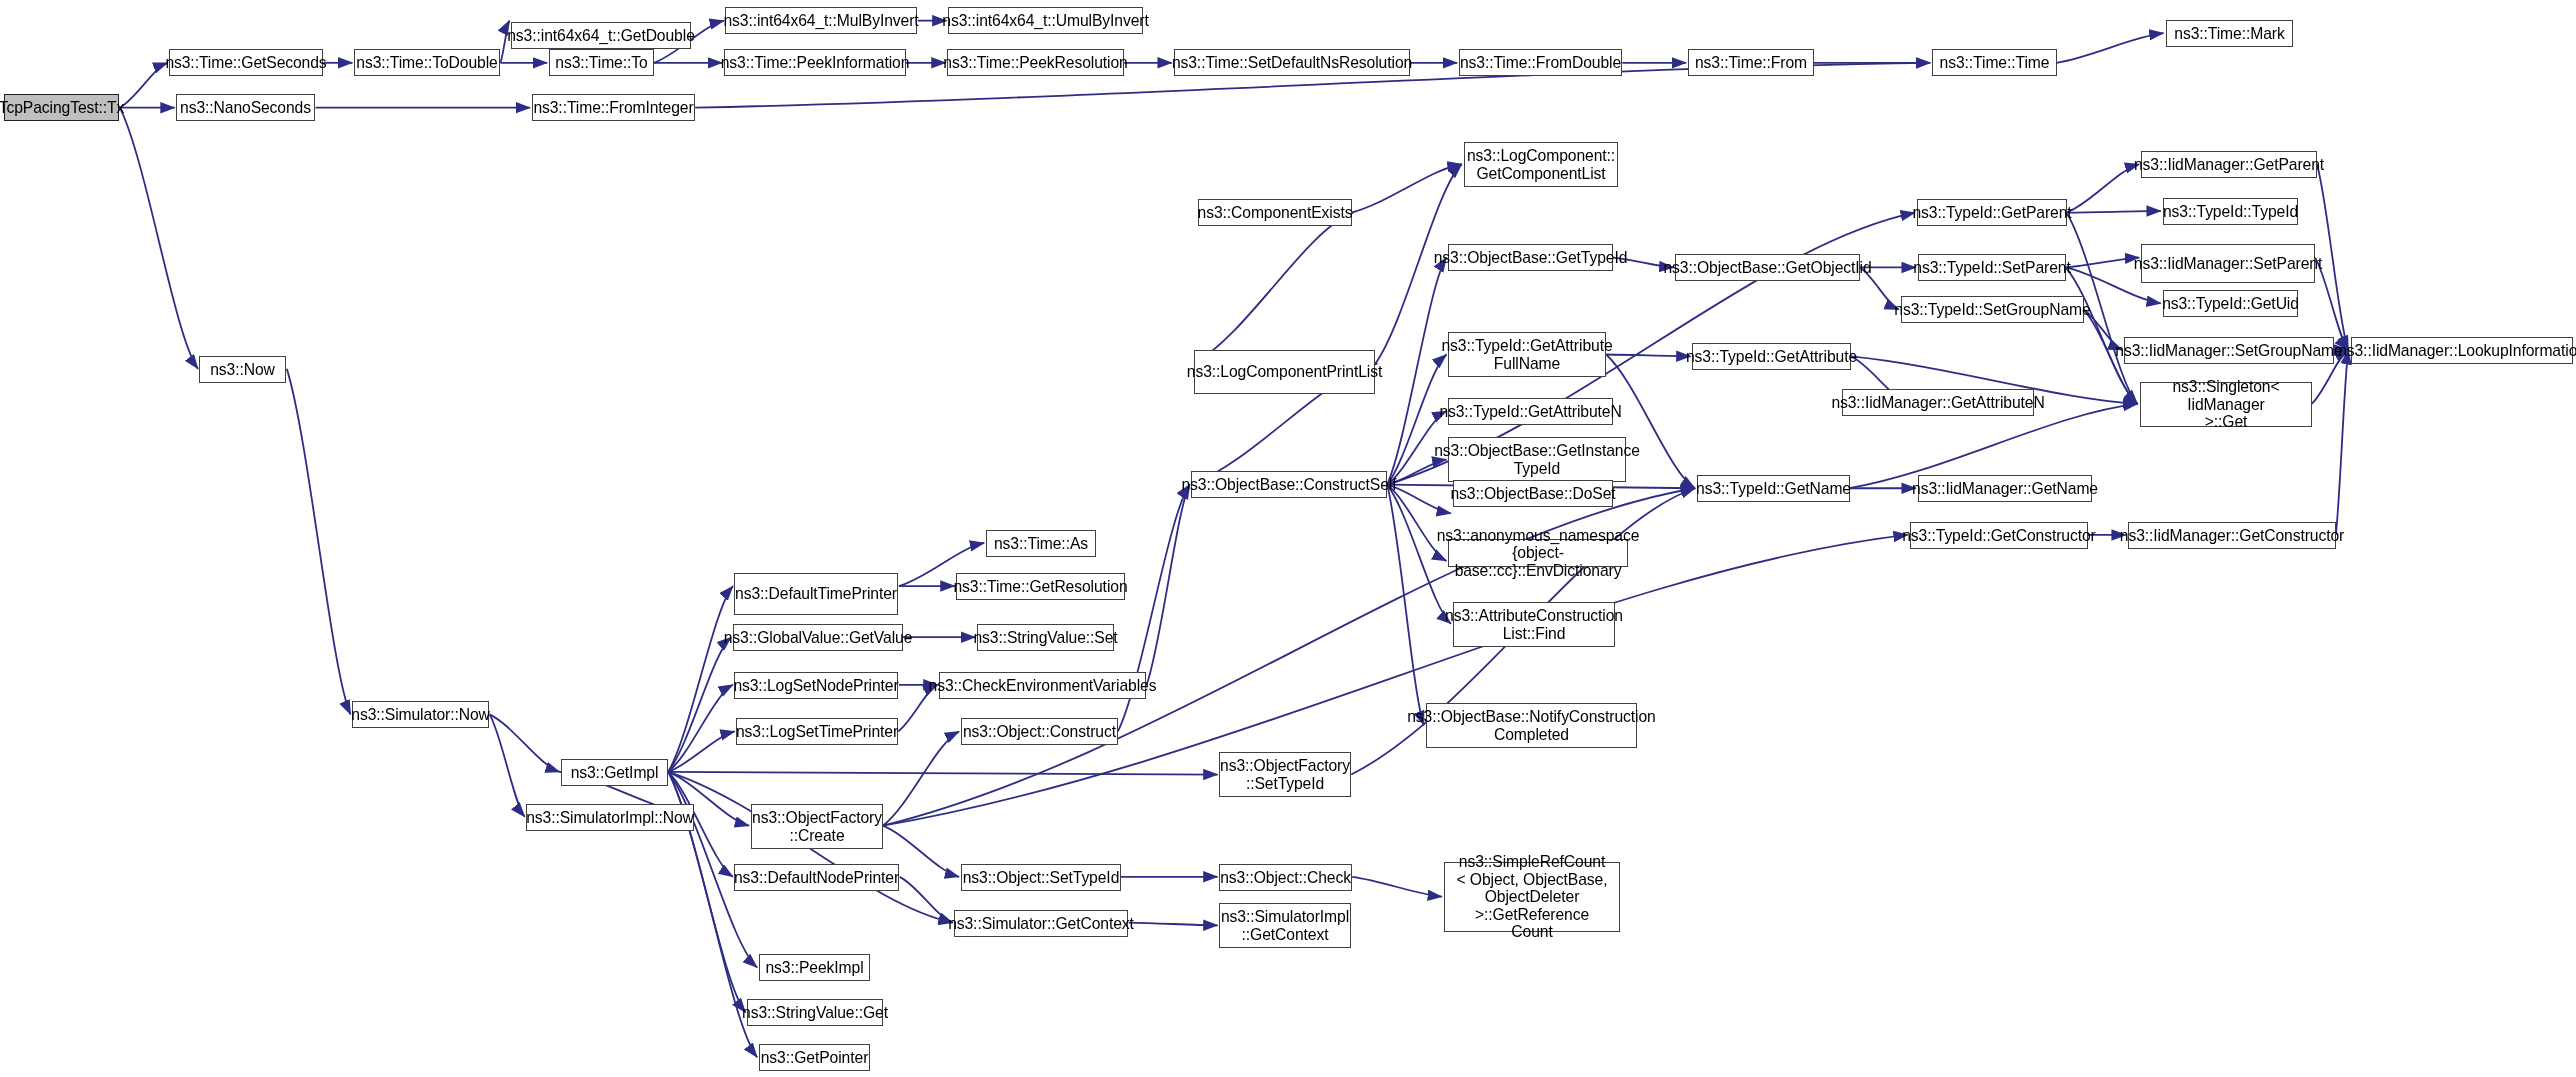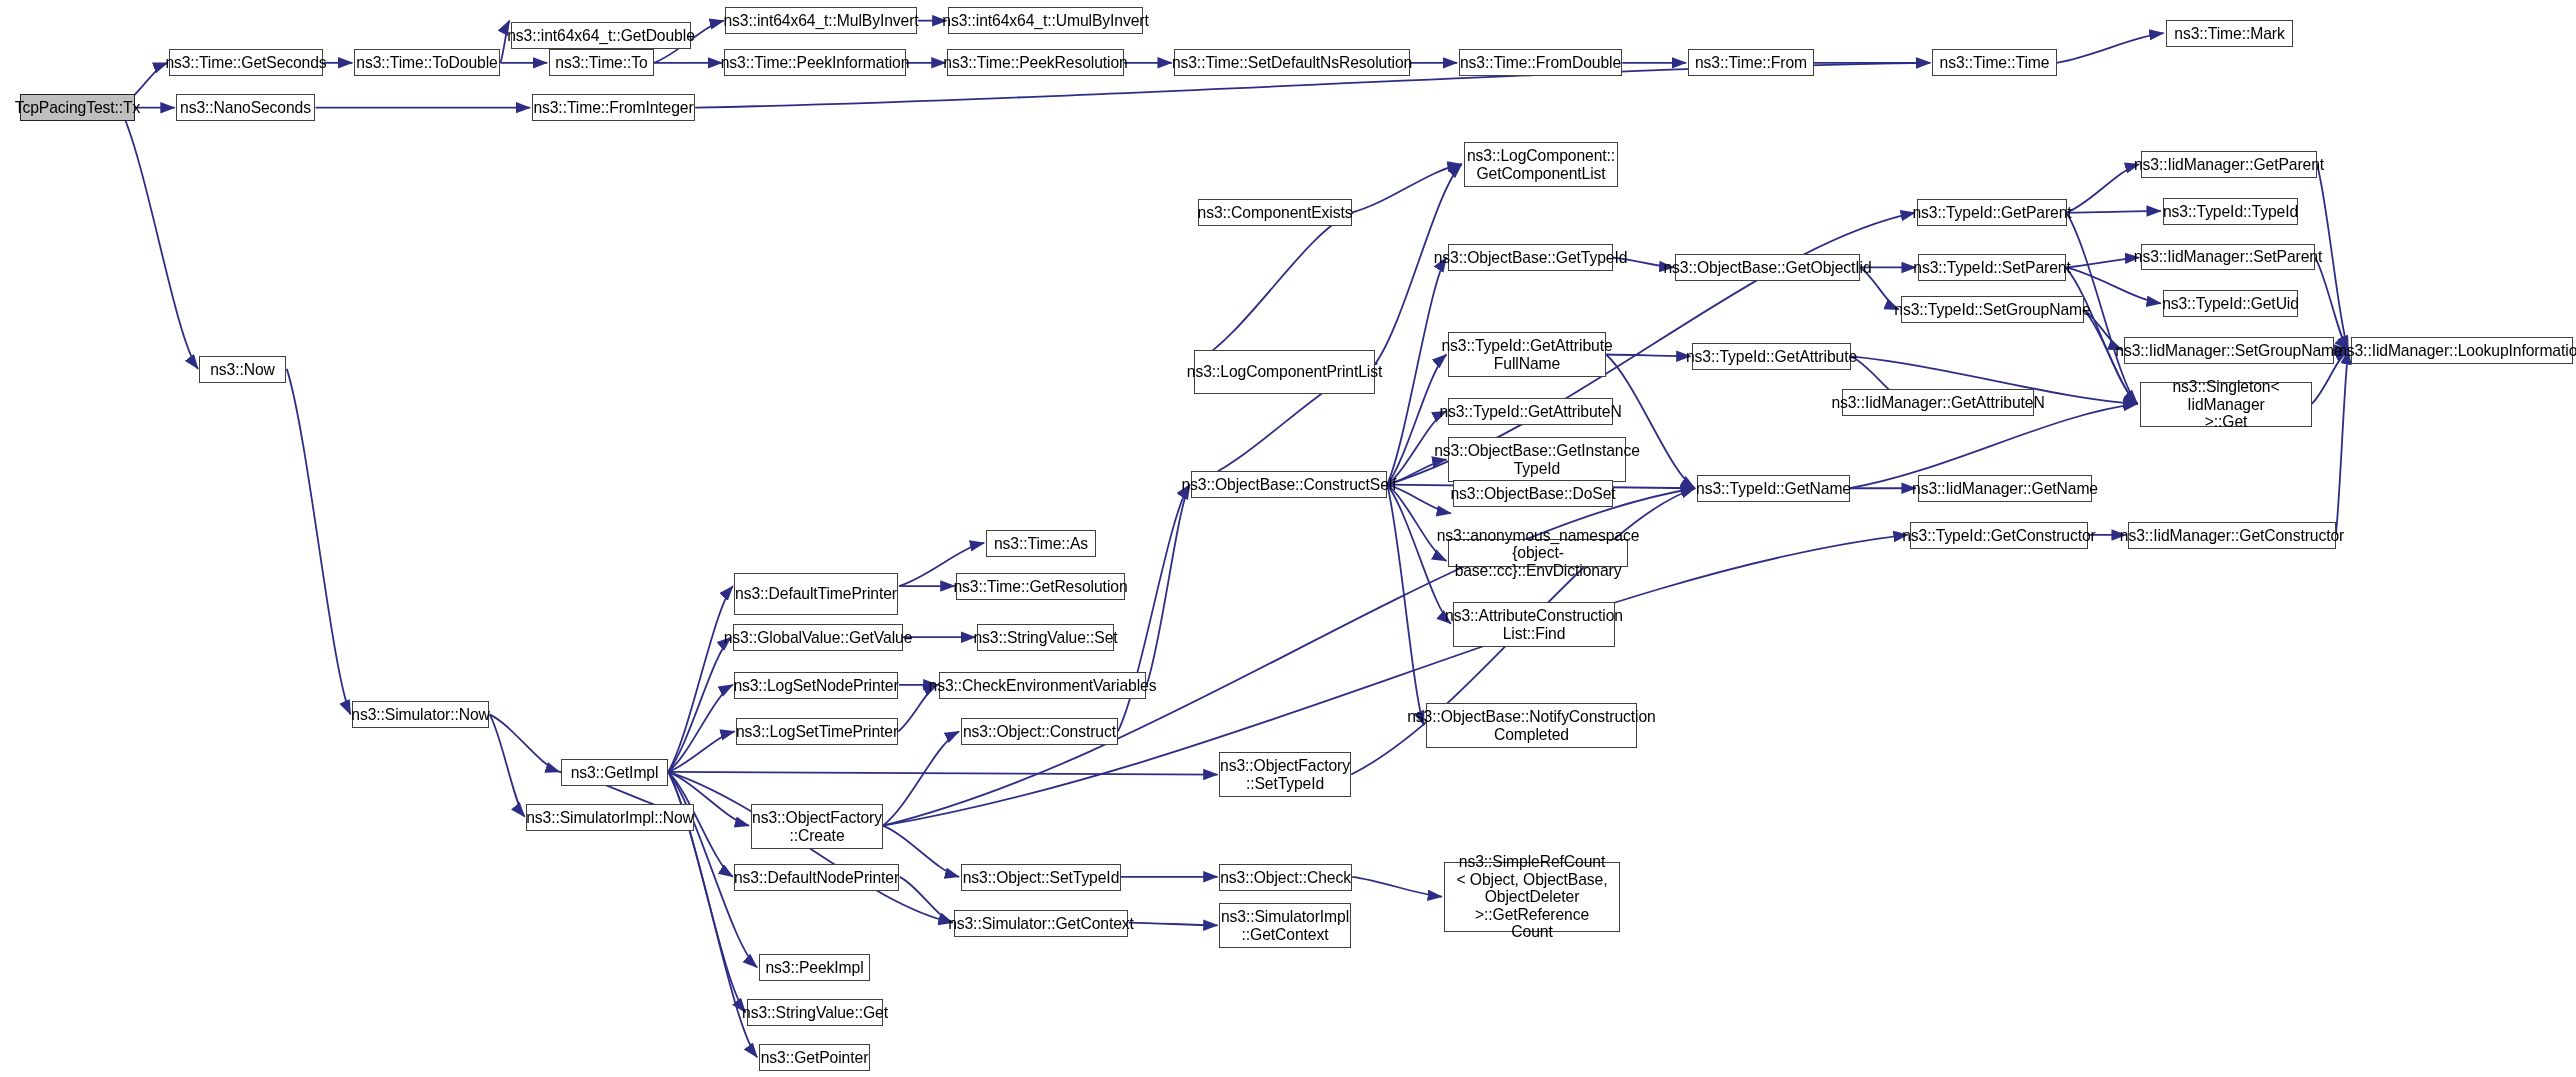--- a/index.html
+++ b/index.html
@@ -129,21 +129,21 @@
         <path d="M2325,596 C2340.05,596 2355.1,596 2368,596" fill="none" stroke="#2d2d86" stroke-width="2" marker-end="url(#arrow)"></path>
         <path d="M983,920 C1382.7,851.18 1782.4,634.88 2125,596" fill="none" stroke="#2d2d86" stroke-width="2" marker-end="url(#arrow)"></path>
         <path d="M2581,183 C2593.25,227.09099999999998 2605.5,365.16 2616,390" fill="none" stroke="#2d2d86" stroke-width="2" marker-end="url(#arrow)"></path>
         <path d="M2579,287 C2591.95,308.939 2604.9,377.64 2616,390" fill="none" stroke="#2d2d86" stroke-width="2" marker-end="url(#arrow)"></path>
         <path d="M2600,390 C2605.6,390 2611.2,390 2616,390" fill="none" stroke="#2d2d86" stroke-width="2" marker-end="url(#arrow)"></path>
         <path d="M2602,596 C2606.9,552.122 2611.8,414.72 2616,390" fill="none" stroke="#2d2d86" stroke-width="2" marker-end="url(#arrow)"></path>
         <path d="M2575,450 C2589.35,437.21999999999997 2603.7,397.2 2616,390" fill="none" stroke="#2d2d86" stroke-width="2" marker-end="url(#arrow)"></path>
       </g>
   </svg>
   <div id="node-layer">
-      <div class="node root" style="left: 20px; top: 94px; width: 115px; height: 27px;">TcpPacingTest::Tx</div>
+      <div class="node root" style="left: 4px; top: 94px; width: 115px; height: 27px;">TcpPacingTest::Tx</div>
       <div class="node" style="left: 169px; top: 49px; width: 154px; height: 27px;">ns3::Time::GetSeconds</div>
       <div class="node" style="left: 176px; top: 94px; width: 139px; height: 27px;">ns3::NanoSeconds</div>
       <div class="node" style="left: 354px; top: 49px; width: 146px; height: 27px;">ns3::Time::ToDouble</div>
       <div class="node" style="left: 511px; top: 22px; width: 180px; height: 27px;">ns3::int64x64_t::GetDouble</div>
       <div class="node" style="left: 549px; top: 49px; width: 105px; height: 27px;">ns3::Time::To</div>
       <div class="node" style="left: 725px; top: 7.2px; width: 192px; height: 27px;">ns3::int64x64_t::MulByInvert</div>
       <div class="node" style="left: 724px; top: 49px; width: 182px; height: 27px;">ns3::Time::PeekInformation</div>
       <div class="node" style="left: 948px; top: 7.2px; width: 195px; height: 27px;">ns3::int64x64_t::UmulByInvert</div>
       <div class="node" style="left: 947px; top: 49px; width: 177px; height: 27px;">ns3::Time::PeekResolution</div>
       <div class="node" style="left: 1174px; top: 49px; width: 236px; height: 27px;">ns3::Time::SetDefaultNsResolution</div>
@@ -204,21 +204,21 @@
 {object-base::cc}::EnvDictionary</div>
       <div class="node" style="left: 1453px; top: 602px; width: 162px; height: 45px;">ns3::AttributeConstruction
 List::Find</div>
       <div class="node" style="left: 1426px; top: 703px; width: 211px; height: 45px;">ns3::ObjectBase::NotifyConstruction
 Completed</div>
       <div class="node" style="left: 1697px; top: 475px; width: 153px; height: 27px;">ns3::TypeId::GetName</div>
       <div class="node" style="left: 1918px; top: 475px; width: 174px; height: 27px;">ns3::IidManager::GetName</div>
       <div class="node" style="left: 1910px; top: 522px; width: 178px; height: 27px;">ns3::TypeId::GetConstructor</div>
       <div class="node" style="left: 2141px; top: 151px; width: 176px; height: 27px;">ns3::IidManager::GetParent</div>
       <div class="node" style="left: 2163px; top: 198px; width: 135px; height: 27px;">ns3::TypeId::TypeId</div>
-      <div class="node" style="left: 2141px; top: 244px; width: 174px; height: 26px;">ns3::IidManager::SetParent</div>
+      <div class="node" style="left: 2141px; top: 244px; width: 174px; height: 39px;">ns3::IidManager::SetParent</div>
       <div class="node" style="left: 2163px; top: 290px; width: 135px; height: 27px;">ns3::TypeId::GetUid</div>
       <div class="node" style="left: 2124px; top: 337px; width: 210px; height: 27px;">ns3::IidManager::SetGroupName</div>
       <div class="node" style="left: 2140px; top: 382px; width: 172px; height: 45px;">ns3::Singleton&lt; IidManager
 &gt;::Get</div>
       <div class="node" style="left: 2128px; top: 522px; width: 208px; height: 27px;">ns3::IidManager::GetConstructor</div>
       <div class="node" style="left: 2351px; top: 337px; width: 222px; height: 27px;">ns3::IidManager::LookupInformation</div>
     </div>
 </div>
 
 

